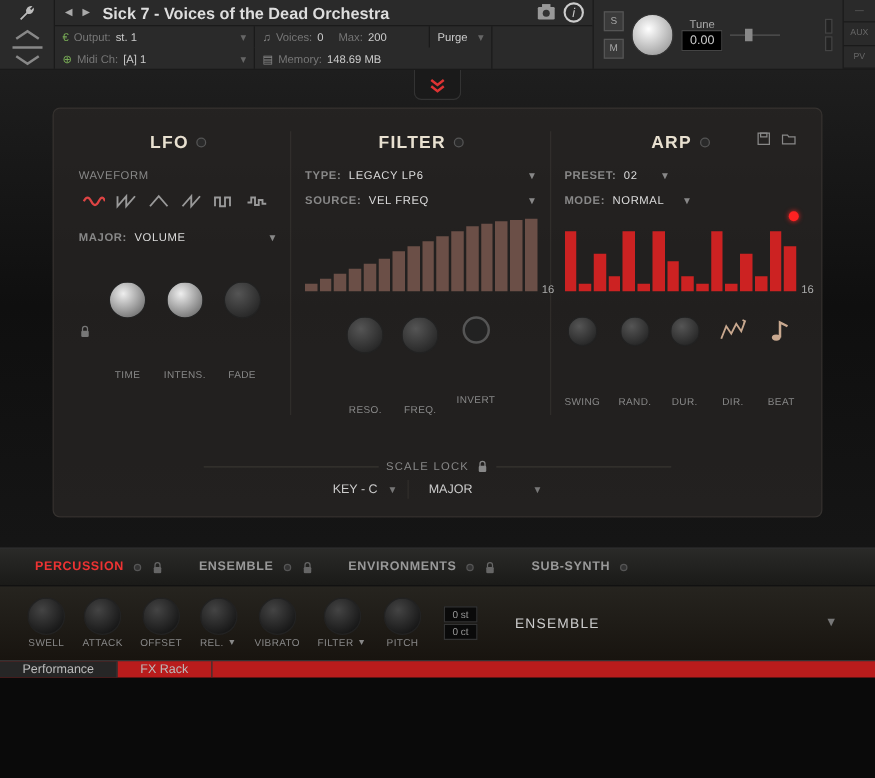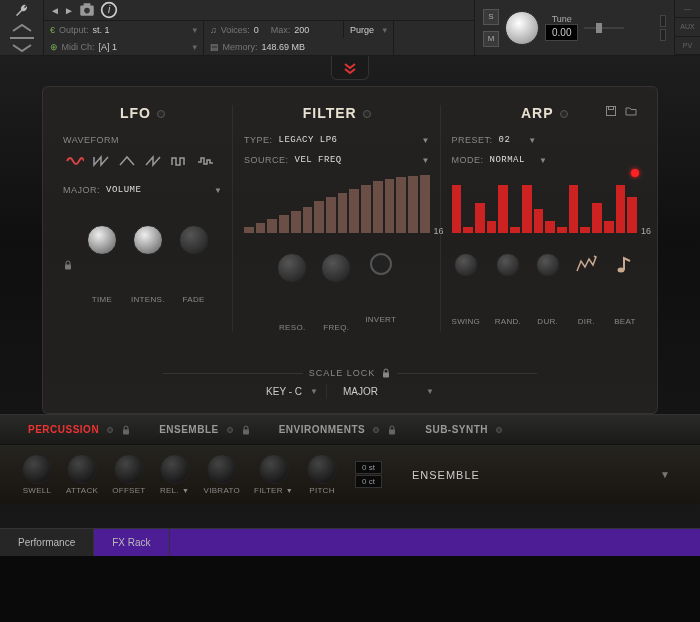--- a/index.html
+++ b/index.html
@@ -41,22 +41,22 @@
 .col { flex: 1; position: relative; }
 .col:not(:last-child)::after { content: ''; position: absolute; right: -11px; top: 0; bottom: 0; width: 1px; background: rgba(80,75,70,0.3); }
 .col-title { color: #e8e0d0; font-size: 14px; font-weight: bold; letter-spacing: 1px; text-align: center; margin-bottom: 14px; }
 .col-title .led { display: inline-block; width: 8px; height: 8px; border-radius: 50%; background: #2a2a2a; border: 1px solid #555; margin-left: 6px; vertical-align: middle; }
 .sub-label { color: #888; font-size: 9px; letter-spacing: 0.5px; margin-bottom: 6px; }
 .wave-row { display: flex; gap: 2px; align-items: center; margin-bottom: 14px; }
 .wave-btn { width: 24px; height: 20px; display: flex; align-items: center; justify-content: center; color: #999; cursor: pointer; }
 .wave-btn.active { color: #d44; }
 .wave-btn svg { width: 18px; height: 14px; }
 .kv-row { display: flex; align-items: center; gap: 6px; font-size: 9px; margin-bottom: 10px; }
-.kv-row .k { color: #888; letter-spacing: 0.5px; }
-.kv-row .v { color: #ddd; letter-spacing: 0.5px; font-family: Liberation Mono, monospace; }
+.kv-row .k { color: #888; letter-spacing: 0.5px; font-weight: bold; }
+.kv-row .v { color: #ddd; letter-spacing: 0.5px; }
 .kv-row .tri { color: #888; font-size: 8px; margin-left: auto; cursor: pointer; }
 .knob-row { display: flex; gap: 14px; justify-content: center; margin-top: 8px; }
 .knob-unit { display: flex; flex-direction: column; align-items: center; gap: 4px; }
 .knob { width: 30px; height: 30px; border-radius: 50%; background: radial-gradient(circle at 38% 32%, #eee, #555); border: 1px solid #222; position: relative; cursor: pointer; }
 .knob.dark { background: radial-gradient(circle at 38% 32%, #555, #1a1a1a); }
 .knob.small { width: 22px; height: 22px; }
 .knob-lbl { color: #888; font-size: 8px; letter-spacing: 0.3px; margin-top: 36px; }
 .lock-mini { width: 10px; height: 10px; color: #777; }
 
 .bars { display: flex; align-items: flex-end; gap: 2px; height: 58px; margin-bottom: 20px; position: relative; }
@@ -73,57 +73,58 @@
 .dir-icon { width: 24px; height: 24px; color: #c8a88f; display: flex; align-items: center; justify-content: center; }
 
 .scale-lock { text-align: center; margin-top: 28px; padding-top: 8px; }
 .scale-lock-title { color: #888; font-size: 9px; letter-spacing: 1px; display: flex; align-items: center; justify-content: center; gap: 6px; }
 .scale-lock-title::before, .scale-lock-title::after { content: ''; flex: 1; height: 1px; background: rgba(120,110,100,0.25); max-width: 140px; }
 .scale-sel { display: flex; gap: 8px; justify-content: center; margin-top: 6px; }
 .sel-box { color: #ccc; font-size: 10px; padding: 2px 8px; border-right: 1px solid rgba(80,75,70,0.3); display: flex; align-items: center; gap: 8px; cursor: pointer; }
 .sel-box:last-child { border-right: none; }
 
 
-.tabs { height: 30px; display: flex; align-items: center; padding: 0 28px; gap: 28px; background: linear-gradient(180deg, #2a2a28, #1a1a18); border-top: 1px solid #333; }
+.tabs { height: 30px; display: flex; align-items: center; padding: 0 28px; gap: 28px; background: linear-gradient(180deg, #2a2a28, #1a1a18); border-top: 1px solid #333; margin-top: 24px; }
 .tab { color: #999; font-size: 10px; font-weight: bold; letter-spacing: 0.5px; display: flex; align-items: center; gap: 8px; cursor: pointer; }
 .tab.active { color: #e33; }
 .tab-led { width: 6px; height: 6px; border-radius: 50%; background: #333; border: 1px solid #555; }
 .tab-lock { width: 10px; height: 10px; color: #666; }
 
 
 .knob-strip { height: 60px; display: flex; align-items: center; padding: 0 22px; gap: 14px; background: linear-gradient(180deg, #26241f, #18140f); border-top: 1px solid #111; }
 .strip-knob { display: flex; flex-direction: column; align-items: center; gap: 2px; }
 .strip-knob .knob { width: 30px; height: 30px; background: radial-gradient(circle at 38% 32%, #444, #0a0a0a); }
 .strip-knob .lbl { color: #888; font-size: 8px; letter-spacing: 0.3px; display: flex; align-items: center; gap: 3px; }
 .pitch-box { display: flex; flex-direction: column; gap: 1px; margin-left: 4px; }
 .pitch-box div { background: #0a0a0a; color: #999; font-size: 8px; padding: 1px 6px; border: 1px solid #333; }
 .ensemble { color: #ccc; font-size: 11px; letter-spacing: 1px; margin-left: 16px; flex: 1; }
 .ens-tri { color: #777; font-size: 10px; margin-right: 8px; cursor: pointer; }
 
 
-.footer { height: 28px; display: flex; background: #4c1d95; border-top: 1px solid #333; }
+.footer { height: 14px; display: flex; background: #b91c1c; border-top: 1px solid #333; }
 .footer-tab { padding: 0 18px; color: #bbb; font-size: 10px; display: flex; align-items: center; border-right: 1px solid #333; cursor: pointer; }
 .footer-tab:first-child { background: #262626; }
 </style>
 </head>
 <body>
 
 <div class="header">
   <div class="header-left">
     <svg class="wrench" viewBox="0 0 16 16" fill="#bbb">
         <path d="M13 3a4 4 0 01-5 5L3 13l-1-1 5-5a4 4 0 015-5l-2 2 1 1 2-2z"></path>
       </svg>
     <svg class="logo" viewBox="0 0 30 30" fill="none" stroke="#888" stroke-width="2">
         <path d="M6 8 L15 2 L24 8 M6 22 L15 28 L24 22 M3 15 L27 15"></path>
       </svg>
   </div>
   <div class="header-main">
     <div class="title-row">
       <div class="nav-btn">◄</div>
       <div class="nav-btn">►</div>
+      <div class="title">Sick 7 - Voices of the Dead Orchestra</div>
       <div class="title-icon">
           <svg viewBox="0 0 16 16" fill="#999">
             <rect x="2" y="4" width="12" height="9" rx="1"></rect>
             <rect x="5" y="2" width="6" height="3"></rect>
             <circle cx="8" cy="8.5" r="2.5" fill="#333"></circle>
           </svg>
         </div>
       <div class="title-icon">
           <svg viewBox="0 0 16 16" fill="none" stroke="#ccc" stroke-width="1.5">
             <circle cx="8" cy="8" r="6.5"></circle>

